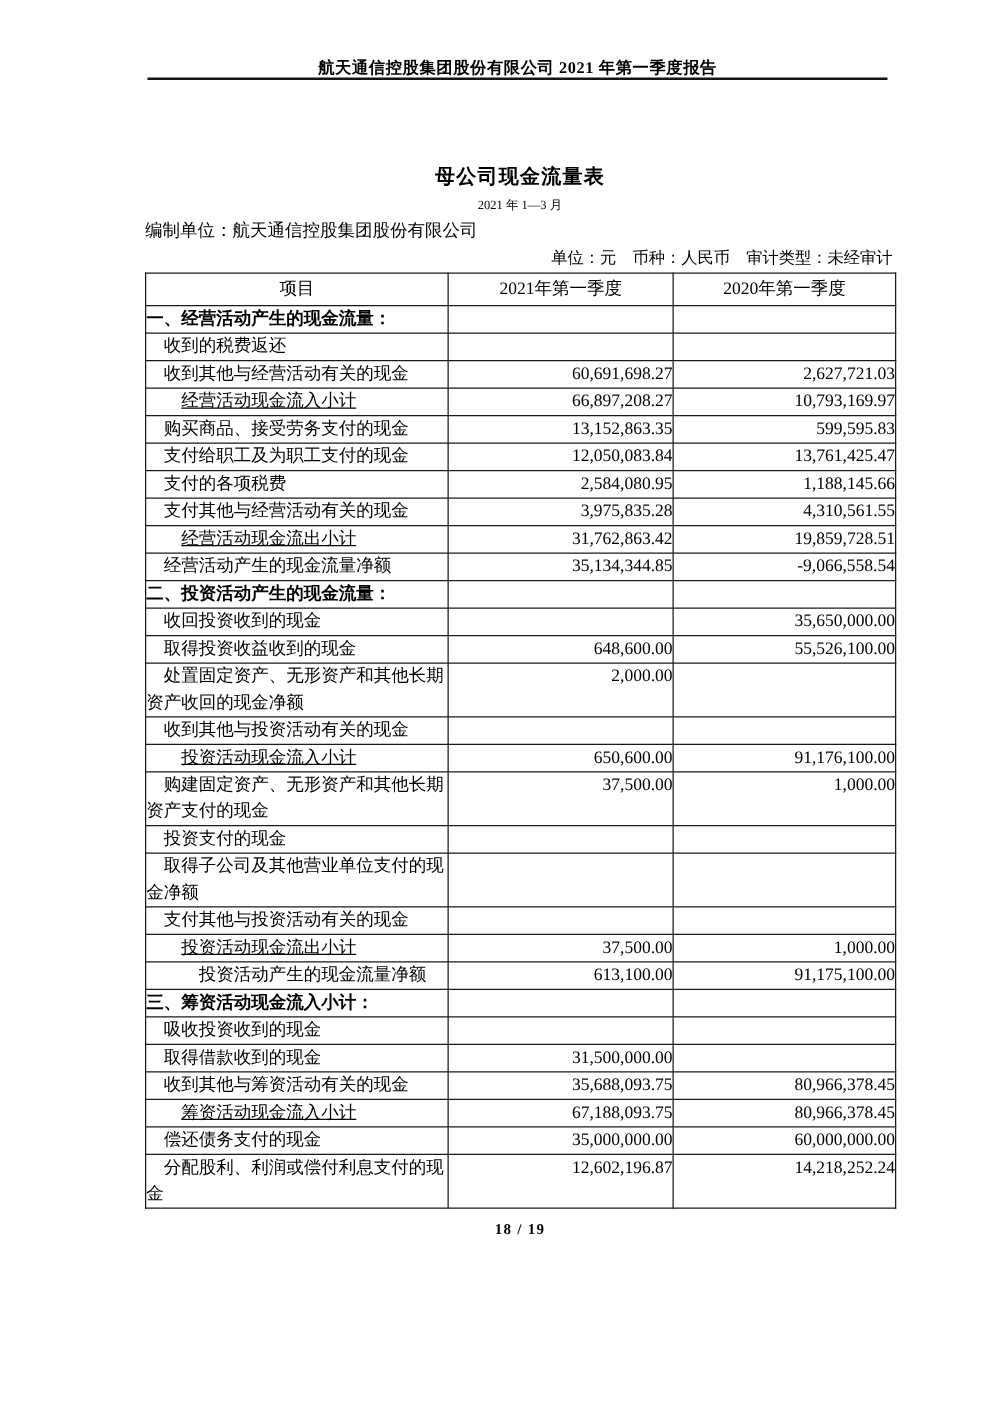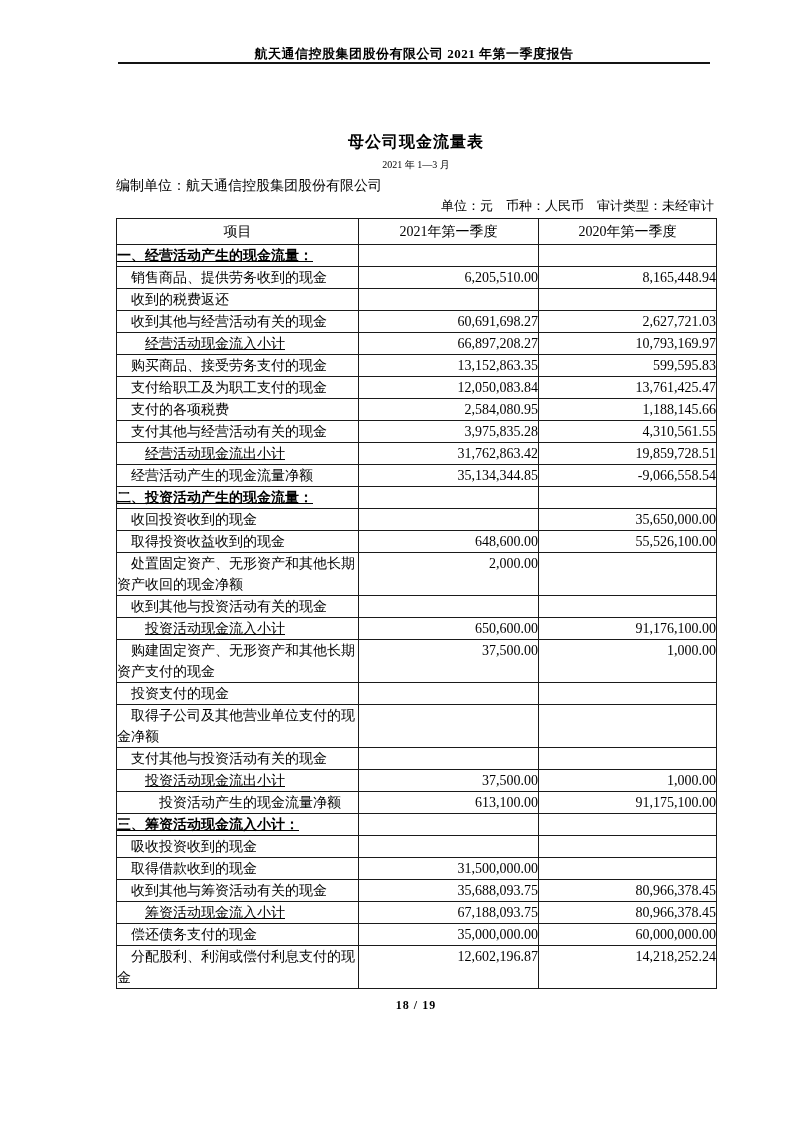--- a/index.html
+++ b/index.html
@@ -37,21 +37,21 @@
   table.cashflow col.c2{width:180px;}
   table.cashflow col.c3{width:178px;}
   table.cashflow th, table.cashflow td{
     border:1px solid #1a1a1a;vertical-align:top;
     line-height:21px;height:21px;padding:0;overflow:hidden;
   }
   table.cashflow th{font-weight:normal;text-align:center;height:25px;line-height:25px;font-size:14px;}
   td.item{padding-left:3px;padding-right:2px;text-align:left;}
   td.item.section{font-weight:bold;}
   td.val{text-align:right;padding-right:7px;font-variant-numeric:tabular-nums;}
-  .ind0{text-indent:0;text-decoration:underline;}
+  .ind0{text-indent:0;}
   .ind1{text-indent:14px;}
   .ind2{text-indent:28px;text-decoration:underline;}
   .ind3{text-indent:42px;}
 
   
   .page-footer{
     width:600px;margin:9px 0 0 116px;text-align:center;
     font-size:12px;font-weight:bold;letter-spacing:1px;
   }
 </style>
@@ -86,25 +86,20 @@
           <th>2020年第一季度</th>
         </tr>
       </thead>
       <tbody>
           <tr>
             <td class="item ind0 section">一、经营活动产生的现金流量：</td>
             <td class="val"></td>
             <td class="val"></td>
           </tr>
           <tr>
-            <td class="item ind1">销售商品、提供劳务收到的现金</td>
-            <td class="val">6,205,510.00</td>
-            <td class="val">8,165,448.94</td>
-          </tr>
-          <tr>
             <td class="item ind1">收到的税费返还</td>
             <td class="val"></td>
             <td class="val"></td>
           </tr>
           <tr>
             <td class="item ind1">收到其他与经营活动有关的现金</td>
             <td class="val">60,691,698.27</td>
             <td class="val">2,627,721.03</td>
           </tr>
           <tr>

